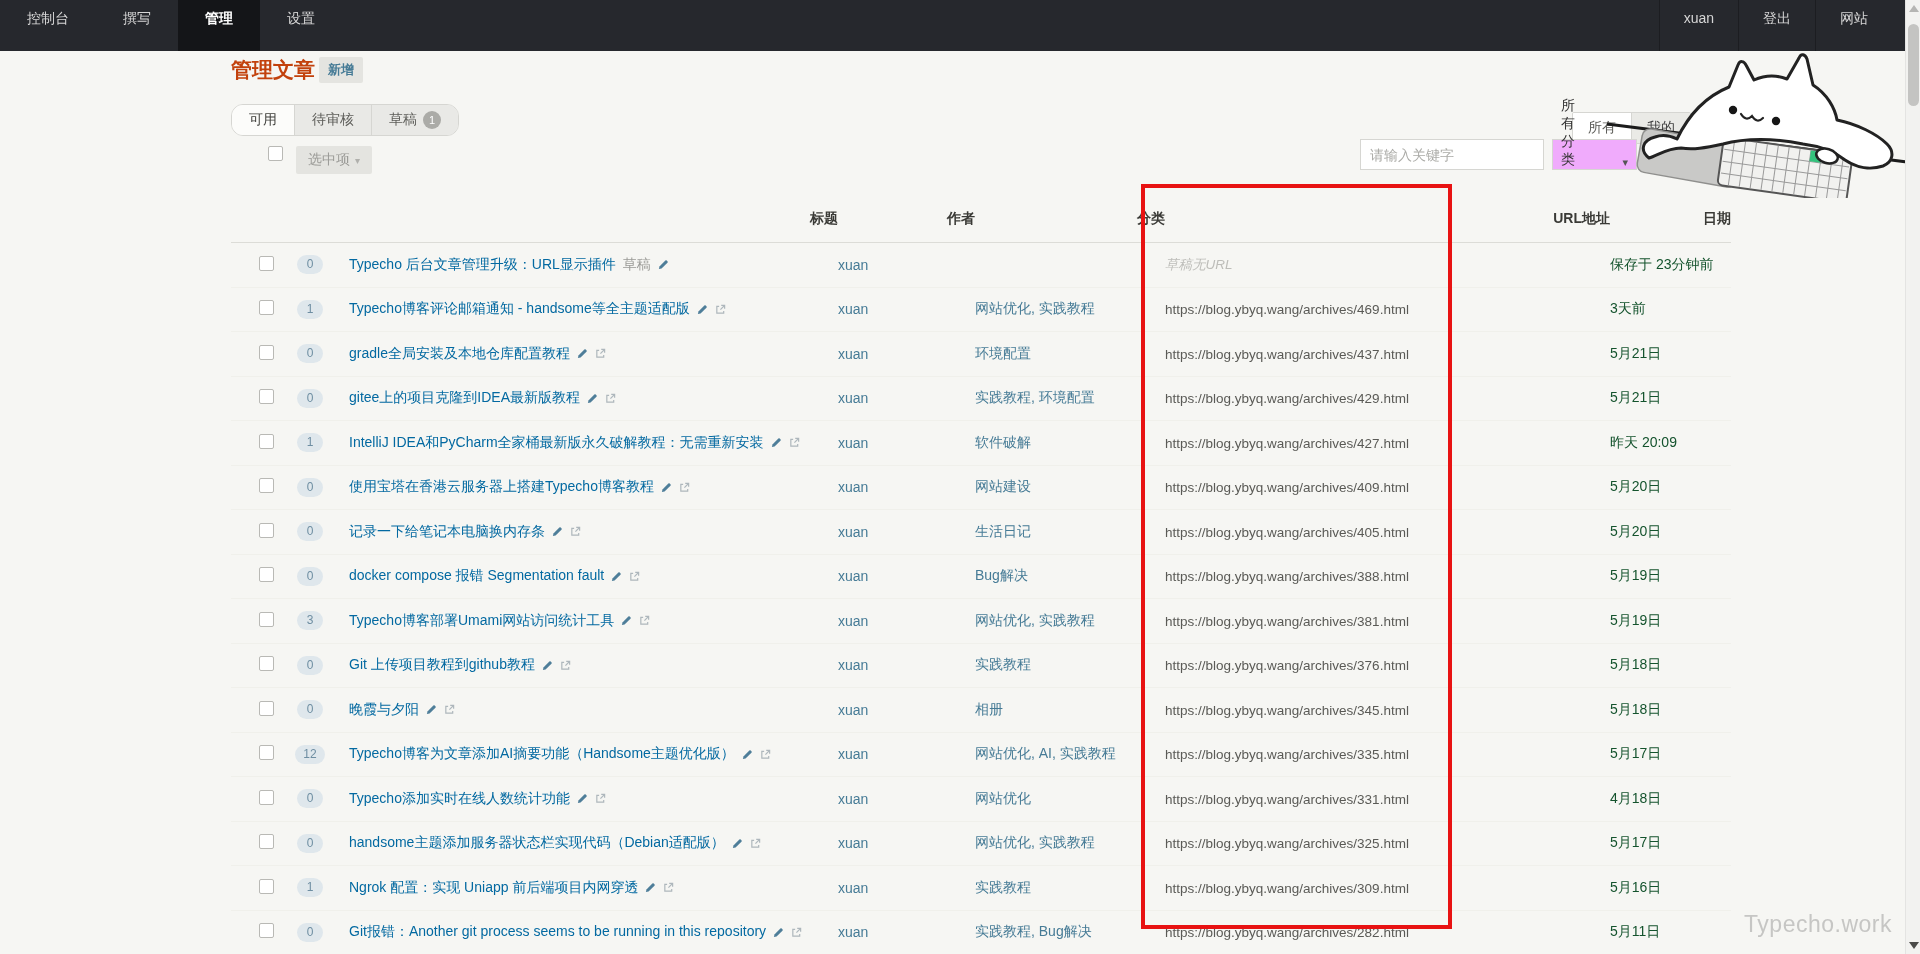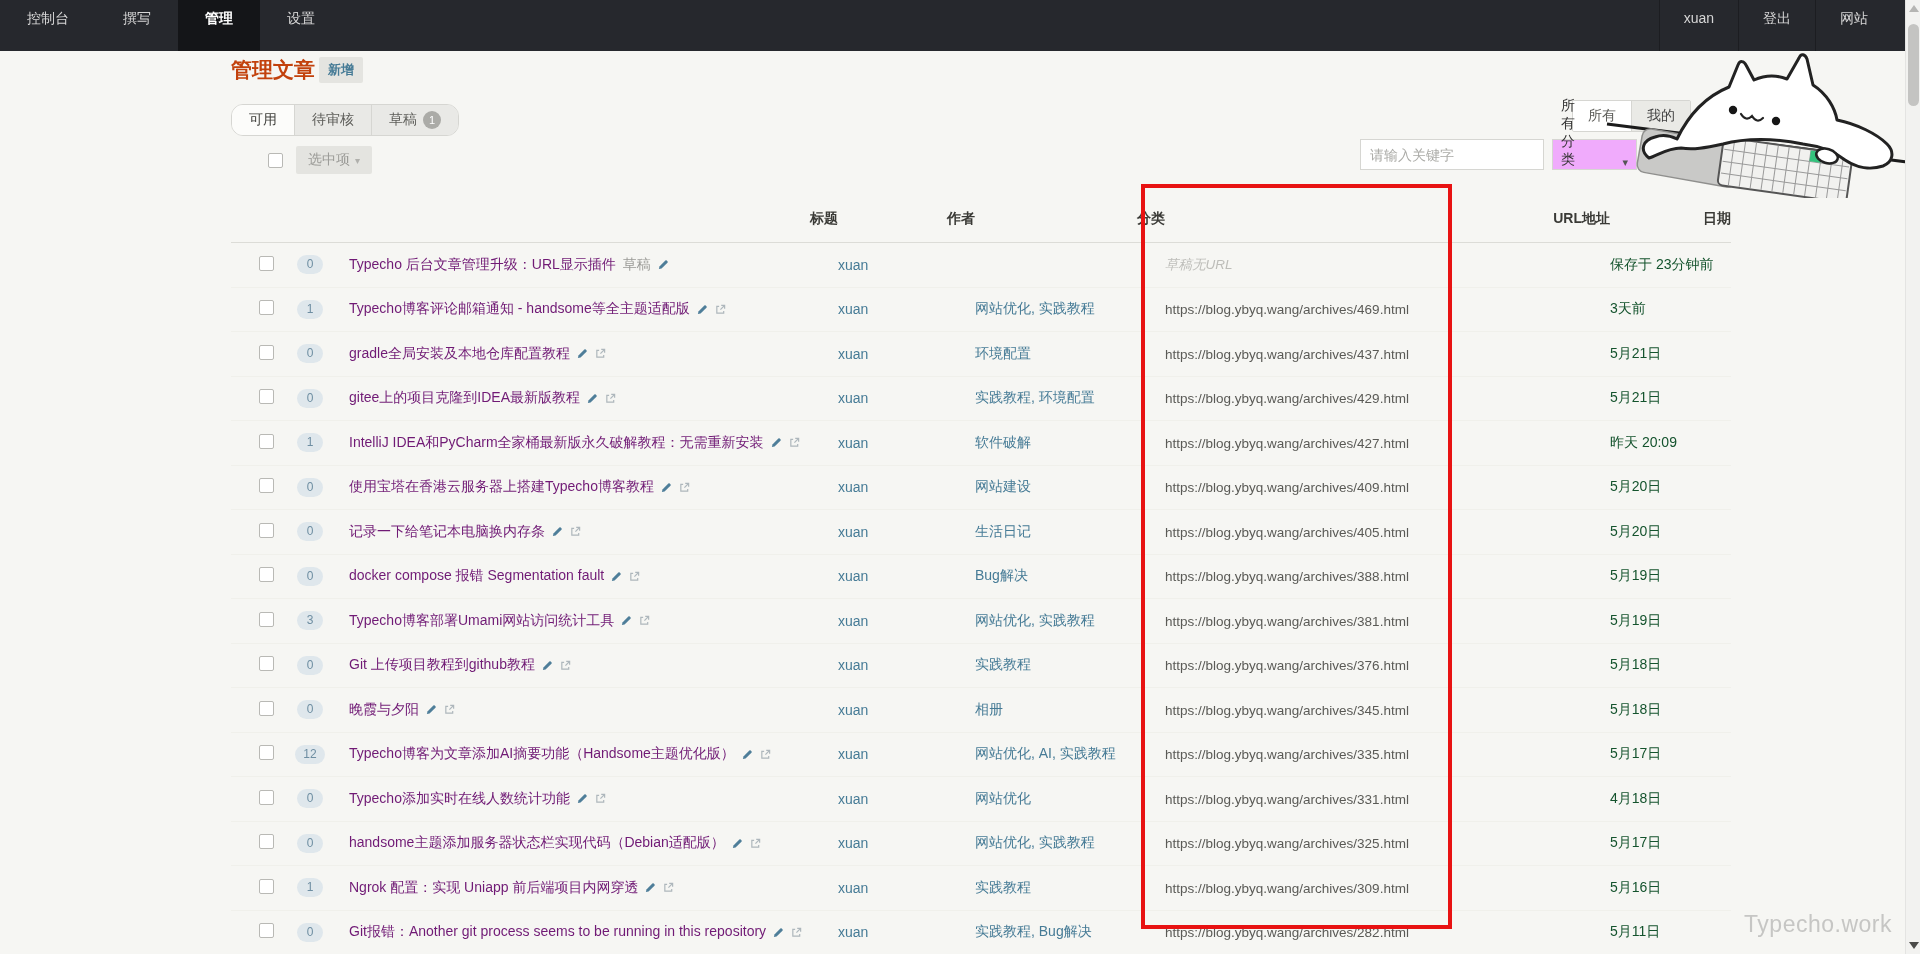--- a/index.html
+++ b/index.html
@@ -45,32 +45,32 @@
   .tab:last-child { border-right:none; }
   .tab.active { background:#FCFCFA; color:#3E3E3A; }
   .tab-badge {
     display:inline-block; min-width:18px; height:18px; border-radius:9px;
     background:#ABABA7; color:#FFF; font-size:11px; line-height:18px;
     text-align:center; padding:0 4px;
   }
 
   
   .scope-group {
-    position:absolute; left:1572px; top:100px; display:flex;
+    position:absolute; left:1572px; top:112px; display:flex;
     border:1px solid #D6D6D2; border-radius:2px; overflow:hidden; z-index:5;
   }
   .scope-btn {
     padding:6px 15px; font-size:14px; color:#5C5C58; background:#FFFFFF;
     border-right:1px solid #D6D6D2; cursor:pointer;
   }
   .scope-btn:last-child { border-right:none;text-align:right; }
   .scope-btn.active { background:#EAEAE6; color:#444; }
 
   
-  .bulk-row { position:absolute; left:236px; top:146px; display:flex; align-items:center; z-index:5;padding-left:32px; }
+  .bulk-row { position:absolute; left:236px; top:146px; display:flex; z-index:5;padding-left:32px; }
   .cb {
     appearance:none; -webkit-appearance:none; width:15px; height:15px;
     border:1px solid #B9B9B5; border-radius:2px; background:#FFF; cursor:pointer; display:inline-block;
   }
   .bulk-btn {
     margin-left:13px; background:#E4E4E0; color:#9B9B97; font-size:14px;
     padding:5px 12px; border-radius:2px; cursor:pointer; display:flex; align-items:center; gap:5px;
   }
   .bulk-btn .chev { font-size:10px; color:#B0B0AC; }
 
@@ -106,21 +106,21 @@
     height:44.5px; align-items:center; border-bottom:1px solid #F0F0EB; font-size:14px;
   }
   .cell-check { padding-left:28px; }
   .cell-badge { text-align:center; }
   .comment-badge {
     display:inline-block; min-width:26px; background:#DFE7EC; color:#6E8EA2;
     font-size:12px; line-height:19px; border-radius:10px; padding:0 8px;
     text-align:center; cursor:pointer;
   }
   .cell-title { padding-left:16px; padding-right:14px; white-space:nowrap; overflow:hidden; display:flex; align-items:center; gap:7px; }
-  .title-link { color:#701a75; cursor:pointer; white-space:nowrap;text-align:right; }
+  .title-link { color:#0369a1; cursor:pointer; white-space:nowrap;text-align:right; }
   .draft-label { color:#9B9B97; }
   .icon-btn { display:inline-flex; align-items:center; cursor:pointer; }
   .author-link, .cat-links { color:#467B96; cursor:pointer; }
   .url-text { color:#5A5A56; font-size:13.5px; }
   .url-text.draft { color:#BDBDB9; font-style:italic; }
   .date-text { color:#14532d; }
 
   
   .url-highlight {
     position:absolute; left:1141px; top:184px; width:311px; height:745px;

